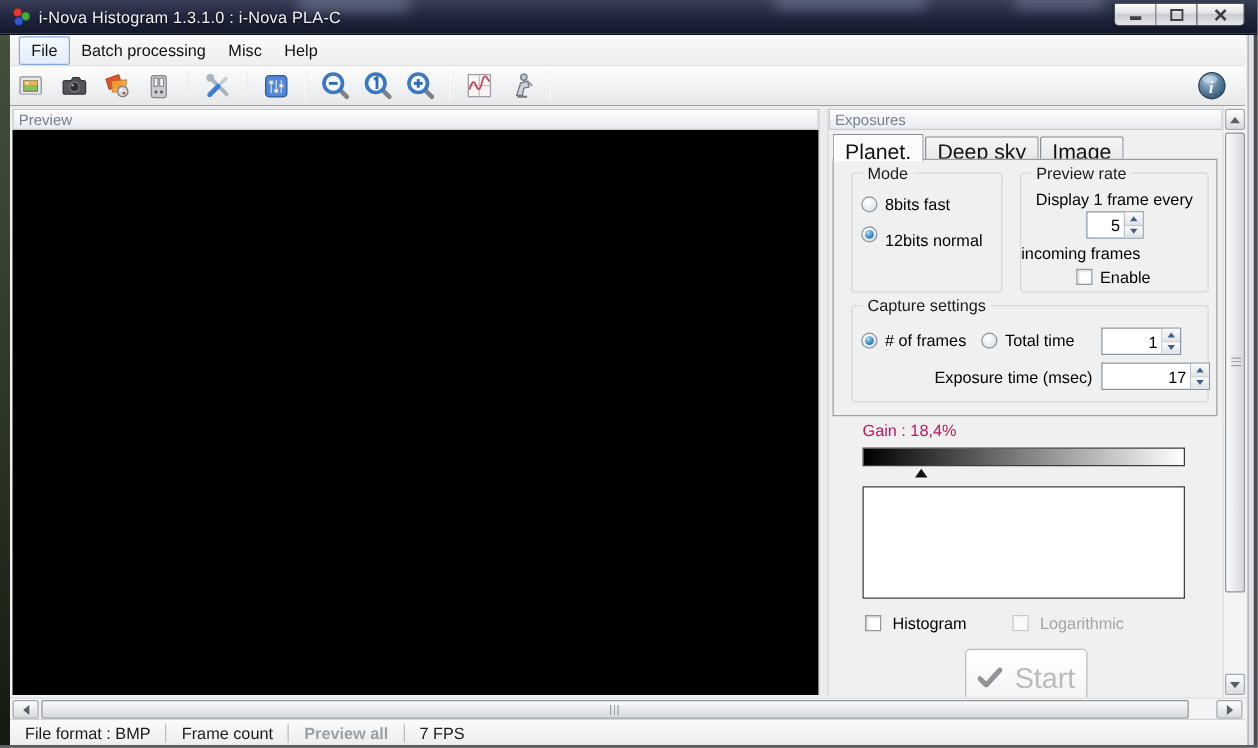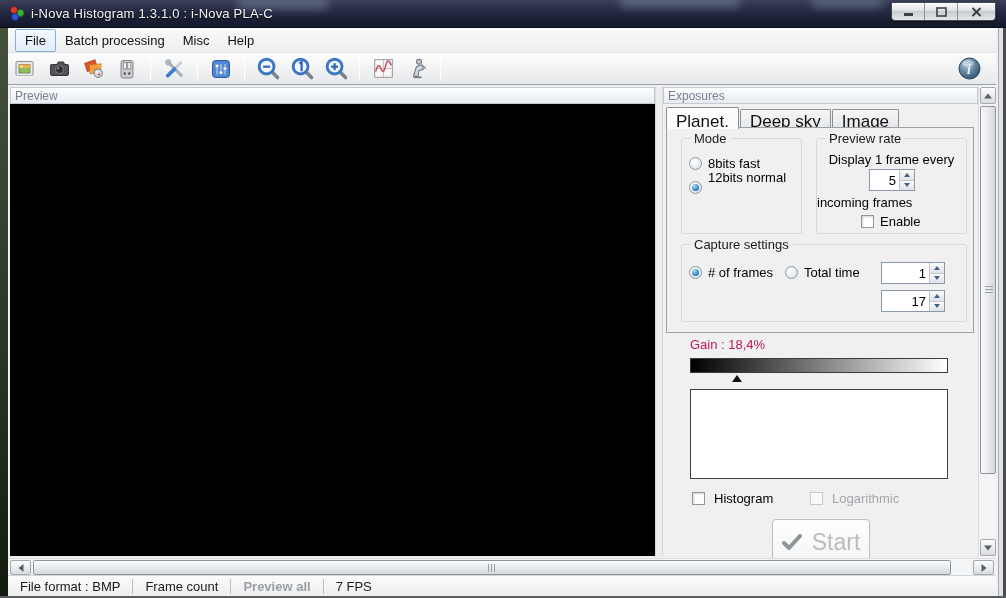--- a/index.html
+++ b/index.html
@@ -336,21 +336,21 @@
         <div class="tab">Image</div>
       </div>
 
       <div class="tabpage">
 
         <div class="groupbox" style="left:14px; top:10px; width:121px; height:96px;">
           <span class="gb-label">Mode</span>
           <div class="radio" style="left:7px; top:18px;"></div>
           <span class="ctl-label" style="left:26px; top:17px;">8bits fast</span>
           <div class="radio checked" style="left:7px; top:42px;"></div>
-          <span class="ctl-label" style="left:26px; top:31px;">12bits normal</span>
+          <span class="ctl-label" style="left:26px; top:46px;">12bits normal</span>
         </div>
 
         <div class="groupbox" style="left:149px; top:10px; width:151px; height:96px;">
           <span class="gb-label">Preview rate</span>
           <div class="ctl-label" style="left:0; top:13px; width:100%; text-align:center; position:absolute;">Display 1 frame every</div>
           <div class="spinner" style="left:52px; top:30px; width:46px; height:22px;">
             <input value="5" style="">
             <div class="spin-btns">
               <div class="spin-b up"></div>
               <div class="spin-b down"></div>
@@ -367,21 +367,22 @@
           <span class="ctl-label" style="left:26px; top:20px;"># of frames</span>
           <div class="radio" style="left:103px; top:21px;"></div>
           <span class="ctl-label" style="left:122px; top:20px;">Total time</span>
           <div class="spinner" style="left:199px; top:17px; width:64px; height:22px;">
             <input value="1" style="">
             <div class="spin-btns">
               <div class="spin-b up"></div>
               <div class="spin-b down"></div>
             </div>
           </div>
-          <div class="spinner" style="left:199px; top:45px; width:64px; height:22px;">
+          <div class="ctl-label" style="left:0; top:49px; width:192px; text-align:right; position:absolute;">Exposure time (msec)</div>
+          <div class="spinner" style="left:199px; top:45px; width:87px; height:22px;">
             <input value="17" style="">
             <div class="spin-btns">
               <div class="spin-b up"></div>
               <div class="spin-b down"></div>
             </div>
           </div>
         </div>
       </div>
 
       <div class="gain-label">Gain : 18,4%</div>

